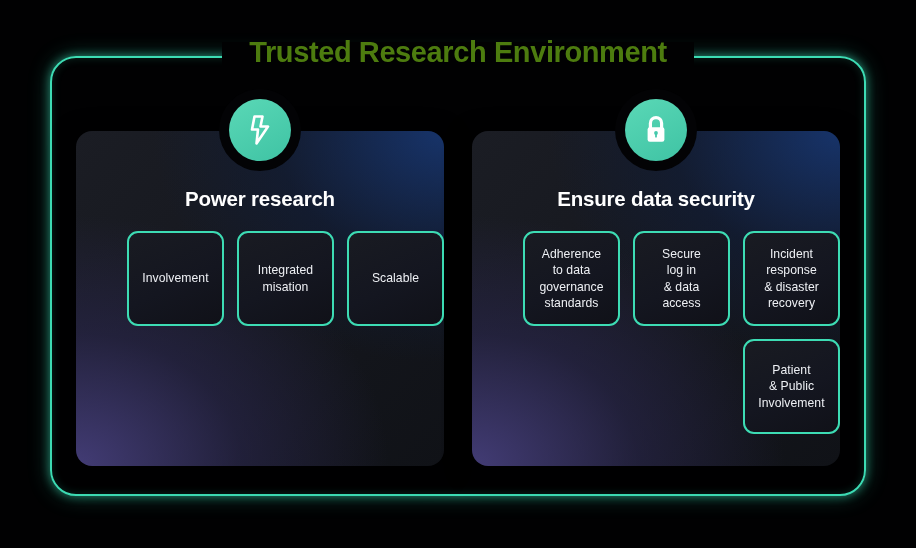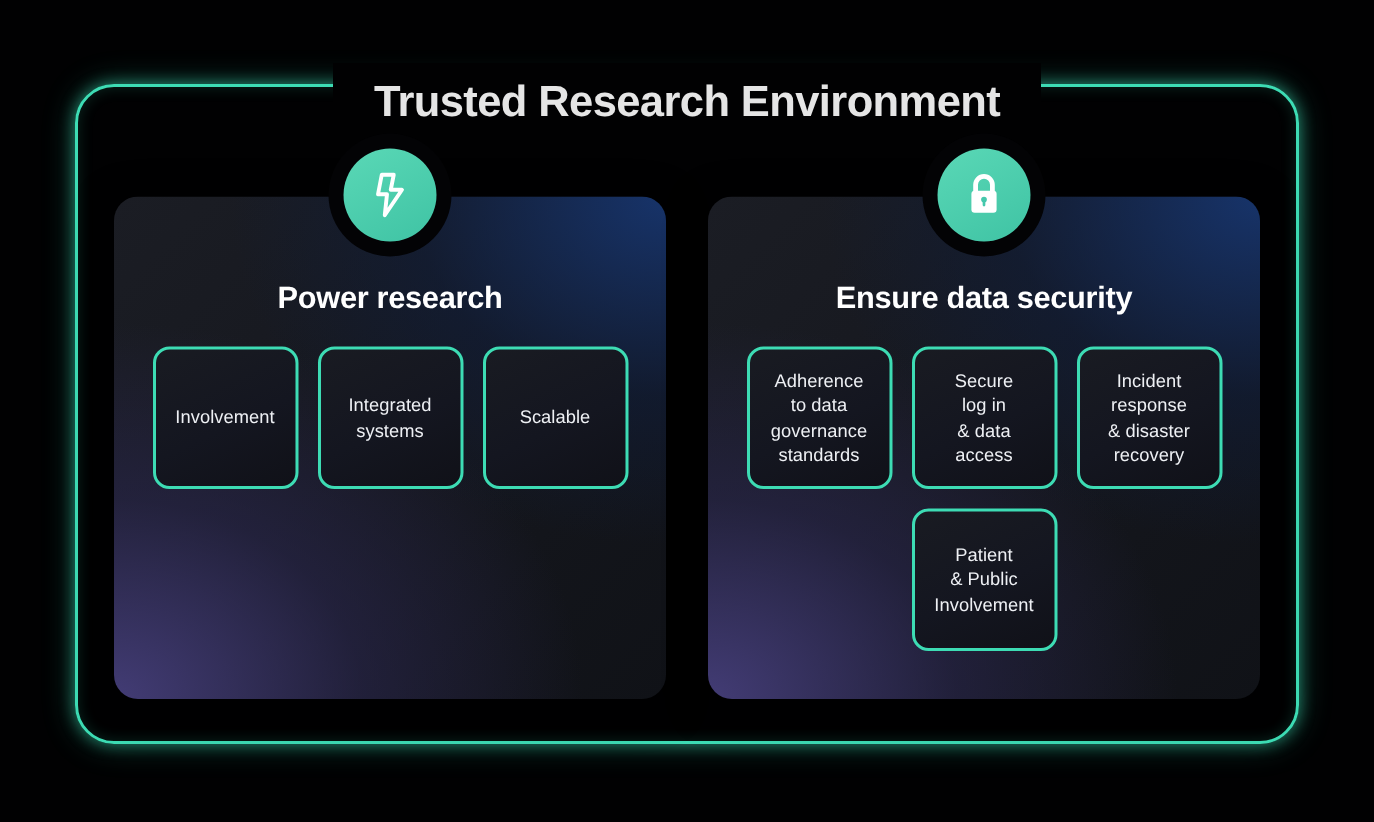--- a/index.html
+++ b/index.html
@@ -39,24 +39,23 @@
     background:#010102;
   }
 
   .page-title {
     position:absolute;
     left:0; right:0; top:36px;
     text-align:center;
     font-size:29px;
     font-weight:bold;
     letter-spacing:-.4px;
-    color:#e5e5e5;
+    color:#4d7c0f;
     z-index:6;
     white-space:nowrap;
-    margin-top:16px;
   }
 
   
   .panels {
     position:absolute;
     left:50px; top:56px;
     width:816px; height:440px;
     display:flex;
     justify-content:space-between;
     align-items:flex-start;
@@ -107,21 +106,21 @@
     letter-spacing:-.2px;
     white-space:nowrap;
   }
 
   .rows {
     position:absolute;
     left:0; right:0; top:100px;
     display:flex;
     flex-direction:column;
     gap:13px;
-    align-items:center;
+    align-items:flex-end;
   }
   .row {
     display:flex;
     gap:13px;
     justify-content:center;
   }
 
   .chip {
     width:97px;
     height:95px;
@@ -170,21 +169,21 @@
 
       <div class="panel-title">Power research</div>
 
       <div class="rows">
         <div class="row">
           <div class="chip">
             <span class="chip-label">Involvement</span>
           </div>
           <div class="chip">
             <span class="chip-label">Integrated
-systems</span>
+misation</span>
           </div>
           <div class="chip">
             <span class="chip-label">Scalable</span>
           </div>
         </div>
         <div class="row">
         </div>
       </div>
     </div>
 

